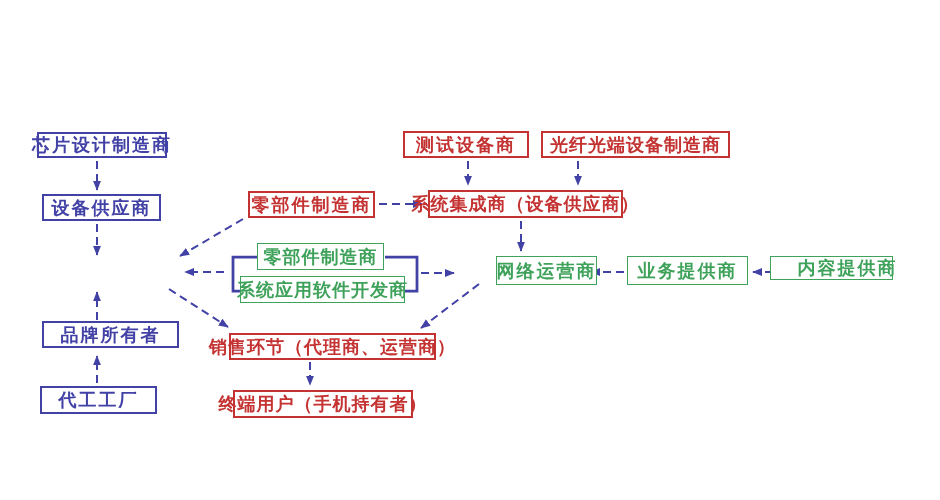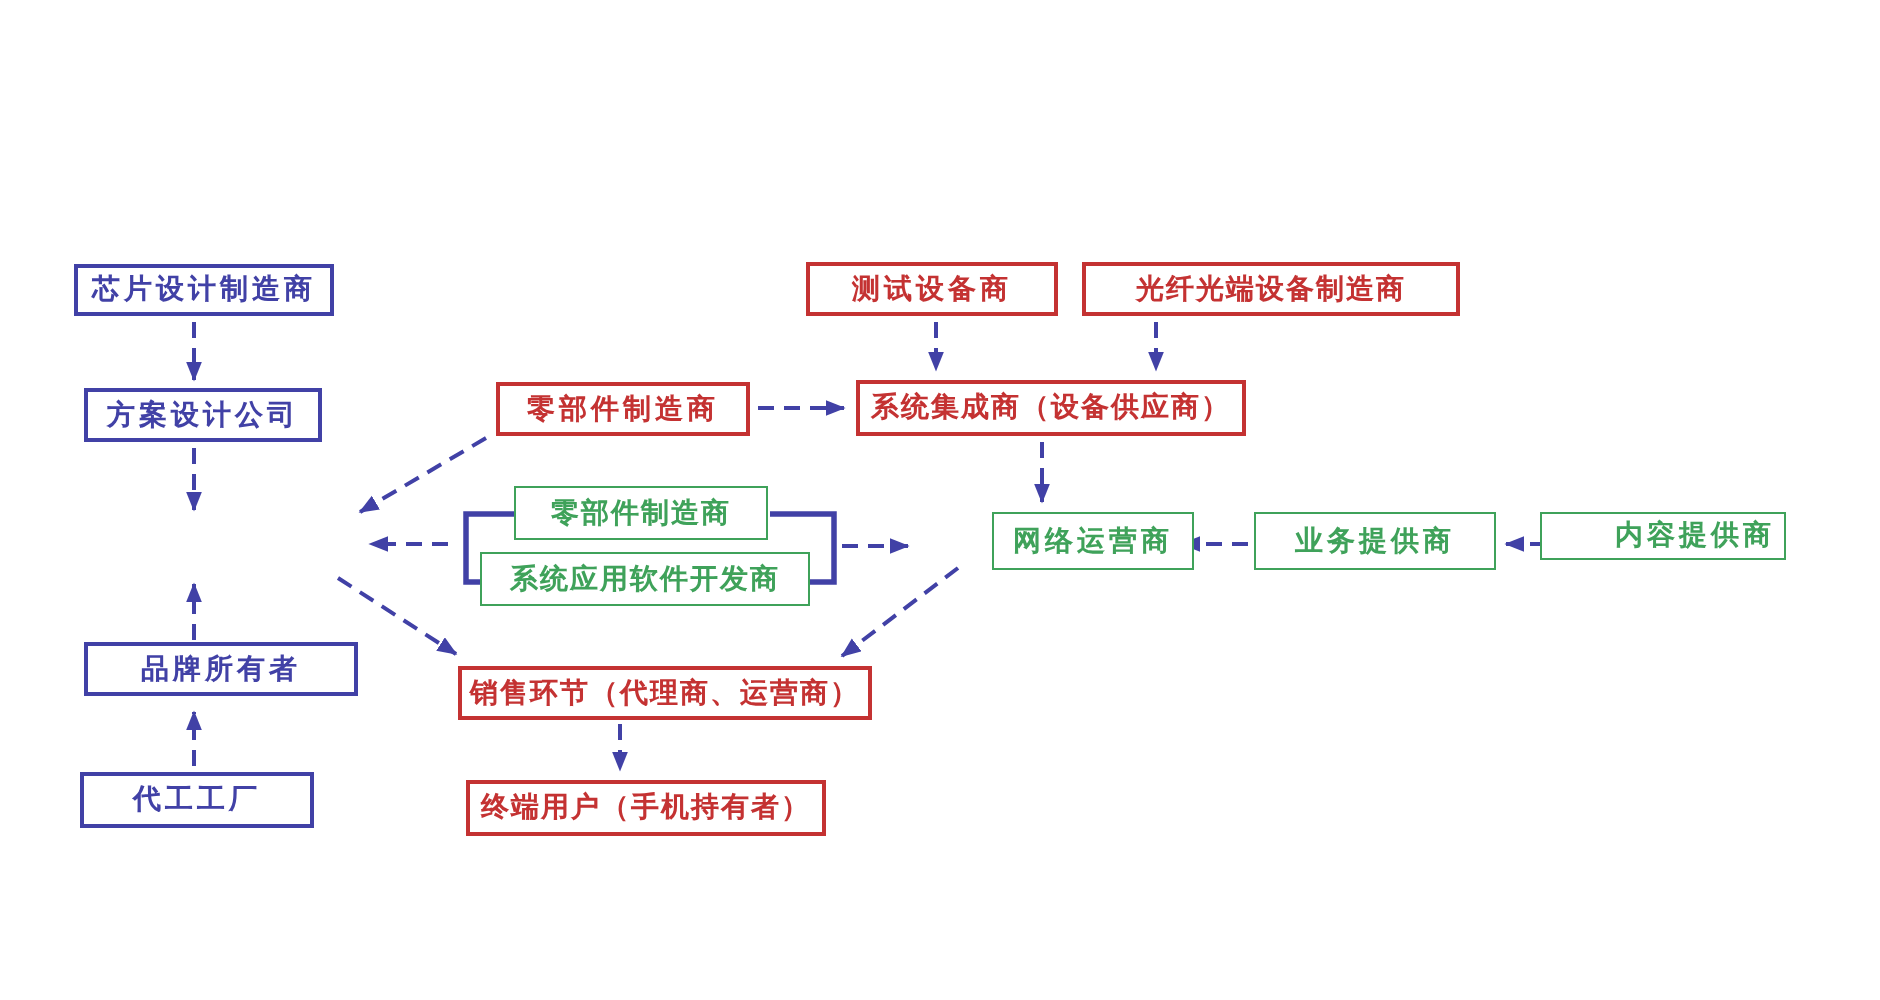--- a/index.html
+++ b/index.html
@@ -16,21 +16,21 @@
     left: 0; top: 0;
     width: 940px; height: 500px;
     pointer-events: none;
   }
   .node {
     position: absolute;
     display: flex;
     align-items: center;
     justify-content: center;
     font-weight: bold;
-    font-size: 14px;
+    font-size: 18px;
     letter-spacing: 2px;
     background: #ffffff;
     white-space: nowrap;
     box-sizing: border-box;
     z-index: 2;
   }
   .node.blue  { color: #4141a6; border: 2px solid #4141a6; }
   .node.red   { color: #c43232; border: 2px solid #c43232; }
   .node.green { color: #3fa25a; border: 1.5px solid #3fa25a; }
 
@@ -81,21 +81,21 @@
       <line x1="479" y1="284" x2="421" y2="328" marker-end="url(#ah)"></line>
       <line x1="310" y1="362" x2="310" y2="385" marker-end="url(#ah)"></line>
     </g>
     <g stroke="#4141a6" stroke-width="2.75" fill="none">
       <path d="M 257,257 L 233,257 L 233,291 L 241,291"></path>
       <path d="M 385,257 L 417,257 L 417,291 L 404,291"></path>
     </g>
   </svg>
 
   <div id="n-chip" class="node blue">芯片设计制造商</div>
-  <div id="n-solution" class="node blue">方案设计公司</div>
+  <div id="n-solution" class="node blue">设备供应商</div>
   <div id="n-brand" class="node blue">品牌所有者</div>
   <div id="n-oem" class="node blue">代工工厂</div>
 
   <div id="n-parts" class="node red">零部件制造商</div>
   <div id="n-test" class="node red">测试设备商</div>
   <div id="n-fiber" class="node red">光纤光端设备制造商</div>
   <div id="n-integrator" class="node red">系统集成商（设备供应商）</div>
 
   <div id="n-osdev" class="node green">零部件制造商</div>
   <div id="n-appdev" class="node green">系统应用软件开发商</div>

